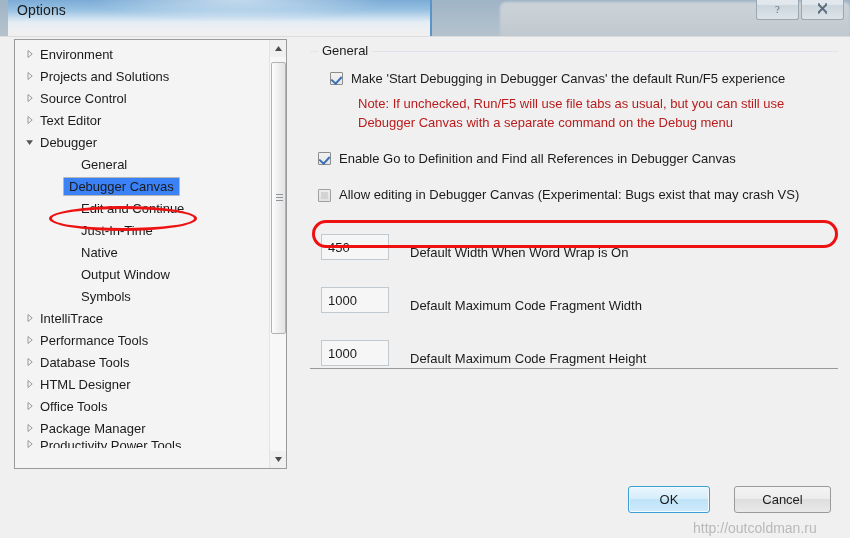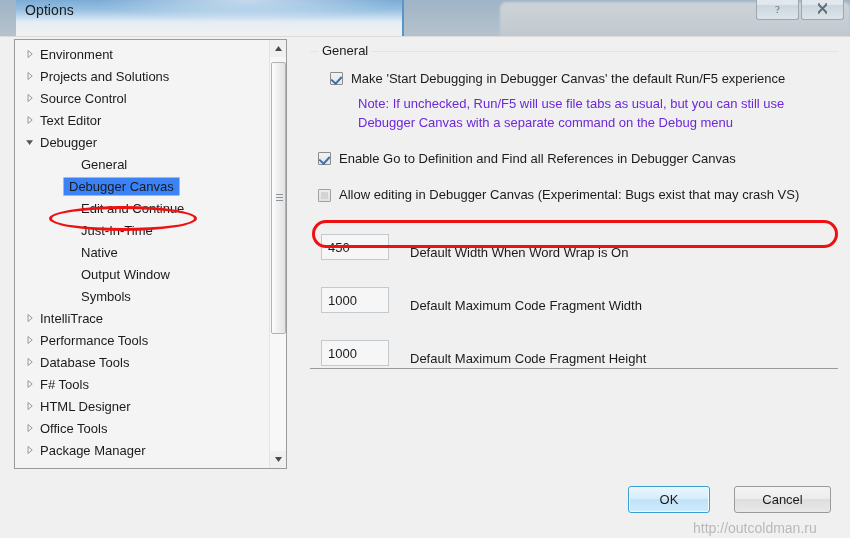--- a/index.html
+++ b/index.html
@@ -66,22 +66,22 @@
     position: absolute;
     left: 690px; top: 56px;
     width: 160px; height: 16px;
     background: linear-gradient(90deg, rgba(70,78,84,.55), rgba(70,78,84,.15));
     filter: blur(2.5px);
   }
 
   
   .titlebar {
     position: absolute;
-    left: 16px; top: 0;
-    width: 388px; height: 46px;
+    left: 8px; top: 0;
+    width: 424px; height: 46px;
     background: linear-gradient(180deg,
        rgba(120,170,215,.92) 0%,
        rgba(150,195,230,.88) 22%,
        rgba(231,239,246,.96) 48%,
        rgba(240,240,240,1) 72%,
        rgba(240,240,240,1) 100%);
     border-right: 2px solid #5a94c8;
     box-sizing: border-box;
   }
   .titlebar .tb-glow {
@@ -292,21 +292,21 @@
   }
   .cb.unchecked::after {
     content: "";
     position: absolute;
     left: 2px; top: 2px; right: 2px; bottom: 2px;
     background: #d4d4d4;
   }
   .note {
     position: absolute;
     font-size: 13px;
-    color: #6d28d9;
+    color: #b91c1c;
     line-height: 19px;
     white-space: nowrap;
   }
 
   .row-field {
     position: absolute;
     display: flex;
     align-items: flex-end;
   }
   .numbox {
@@ -509,45 +509,45 @@
               </svg>
             </span>
             <span class="lbl">Database Tools</span>
           </div>
           <div class="tree-item lvl0">
             <span class="twisty">
               <svg width="8" height="10" viewBox="0 0 8 10">
                 <path d="M2 1.5 L6.2 5 L2 8.5 Z" fill="none" stroke="#9a9a9a" stroke-width="1"></path>
               </svg>
             </span>
-            <span class="lbl">F# Tools</span>
-          </div>
-          <div class="tree-item lvl0">
-            <span class="twisty">
-              <svg width="8" height="10" viewBox="0 0 8 10">
-                <path d="M2 1.5 L6.2 5 L2 8.5 Z" fill="none" stroke="#9a9a9a" stroke-width="1"></path>
-              </svg>
-            </span>
             <span class="lbl">HTML Designer</span>
           </div>
           <div class="tree-item lvl0">
             <span class="twisty">
               <svg width="8" height="10" viewBox="0 0 8 10">
                 <path d="M2 1.5 L6.2 5 L2 8.5 Z" fill="none" stroke="#9a9a9a" stroke-width="1"></path>
               </svg>
             </span>
             <span class="lbl">Office Tools</span>
           </div>
           <div class="tree-item lvl0">
             <span class="twisty">
               <svg width="8" height="10" viewBox="0 0 8 10">
                 <path d="M2 1.5 L6.2 5 L2 8.5 Z" fill="none" stroke="#9a9a9a" stroke-width="1"></path>
               </svg>
             </span>
             <span class="lbl">Package Manager</span>
+          </div>
+          <div class="tree-item lvl0 clipped">
+            <span class="twisty">
+              <svg width="8" height="10" viewBox="0 0 8 10">
+                <path d="M2 1.5 L6.2 5 L2 8.5 Z" fill="none" stroke="#9a9a9a" stroke-width="1"></path>
+              </svg>
+            </span>
+            <span class="lbl">Productivity Power Tools</span>
           </div>
         </div>
 
       <div class="tree-scroll">
         <div class="sb-arrow up">
           <svg width="9" height="7" viewBox="0 0 9 7">
             <path d="M4.5 1 L8 6 L1 6 Z" fill="#4a4a4a"></path>
           </svg>
         </div>
         <div class="sb-track">

